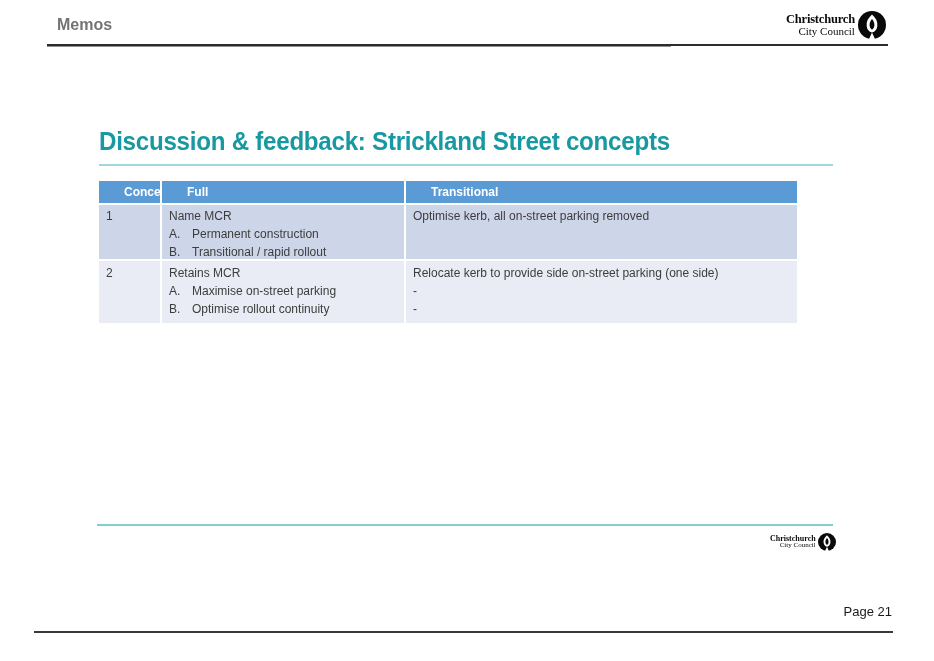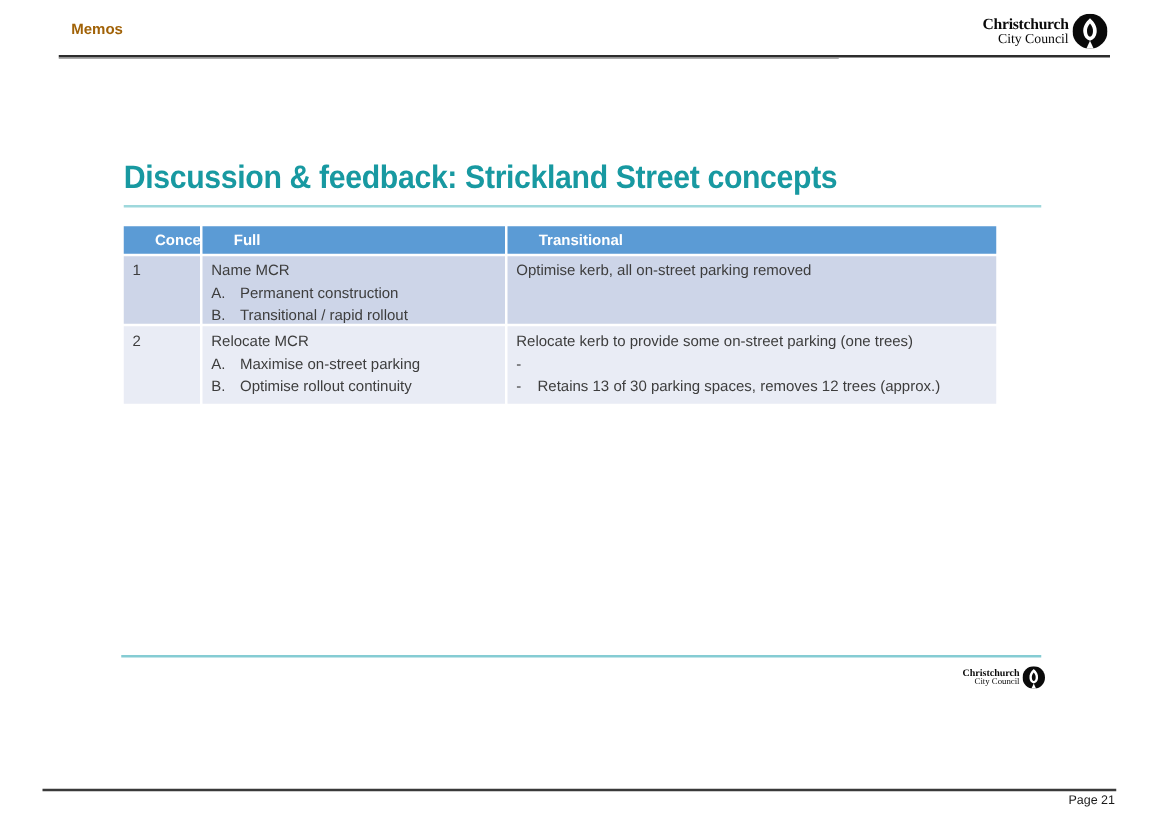--- a/index.html
+++ b/index.html
@@ -13,21 +13,21 @@
     --doc-rule:#3A3A3A;
     --body-text:#3D3D3D;
   }
   *{margin:0;padding:0;box-sizing:border-box;}
   html,body{background:#fff;}
   .page{
     position:relative;width:934px;height:661px;background:#fff;overflow:hidden;
     font-family:"Liberation Sans",sans-serif;color:var(--body-text);
   }
   
-  .memos-label{position:absolute;left:57px;top:16px;font-size:12px;font-weight:700;color:#a16207;}
+  .memos-label{position:absolute;left:57px;top:16px;font-size:16px;font-weight:700;color:#737373;}
   .hlogo{position:absolute;left:786px;top:11px;display:flex;align-items:center;gap:3px;}
   .hlogo .wordmark{text-align:right;font-family:"Liberation Serif",serif;color:#0a0a0a;line-height:12px;}
   .hlogo .wm1{font-size:12.5px;font-weight:700;letter-spacing:-0.2px;}
   .hlogo .wm2{font-size:11px;}
   .header-rule{position:absolute;left:47px;top:44px;width:841px;height:2px;background:#2c2c2c;}
   .header-rule-shadow{position:absolute;left:47px;top:46px;width:624px;height:1px;background:#8f8f8f;}
   
   .slide-title{
     position:absolute;left:99px;top:126px;width:800px;
     font-size:26px;font-weight:700;line-height:31px;letter-spacing:-0.3px;
@@ -52,21 +52,21 @@
   .dline{display:flex;}
   .dash{flex:none;width:17px;}
   
   .slide-footer-rule{position:absolute;left:97px;top:524px;width:736px;height:2px;background:var(--footer-rule);}
   .flogo{position:absolute;left:770px;top:533px;display:flex;align-items:center;gap:2px;}
   .flogo .wordmark{text-align:right;font-family:"Liberation Serif",serif;color:#0a0a0a;line-height:7.5px;}
   .flogo .wm1{font-size:8px;font-weight:700;}
   .flogo .wm2{font-size:7px;}
   
   .doc-footer-rule{position:absolute;left:34px;top:631px;width:859px;height:2px;background:var(--doc-rule);}
-  .page-number{position:absolute;top:635px;right:42px;font-size:10px;color:#1a1a1a;}
+  .page-number{position:absolute;top:604px;right:42px;font-size:13px;color:#1a1a1a;}
 </style>
 </head>
 <body>
 
 <div class="page">
 
   <div class="memos-label">Memos</div>
 
   <div class="hlogo">
     <div class="wordmark">
@@ -104,38 +104,37 @@
         <span class="li-label">B.</span>
         <span>Transitional / rapid rollout</span>
       </div>
     </div>
     <div class="cell r1">
       <div>Optimise kerb, all on-street parking removed</div>
     </div>
 
     <div class="cell r2">2</div>
     <div class="cell r2">
-      <div>Relocate MCR</div>
+      <div>Retains MCR</div>
       <div class="li">
         <span class="li-label">A.</span>
         <span>Maximise on-street parking</span>
       </div>
       <div class="li">
         <span class="li-label">B.</span>
         <span>Optimise rollout continuity</span>
       </div>
     </div>
     <div class="cell r2">
-      <div>Relocate kerb to provide some on-street parking (one trees)</div>
+      <div>Relocate kerb to provide side on-street parking (one side)</div>
       <div class="dline">
         <span class="dash">-</span>
       </div>
       <div class="dline">
         <span class="dash">-</span>
-        <span>Retains 13 of 30 parking spaces, removes 12 trees (approx.)</span>
       </div>
     </div>
   </div>
 
   <div class="slide-footer-rule"></div>
 
   <div class="flogo">
     <div class="wordmark">
       <div class="wm1">Christchurch</div>
       <div class="wm2">City Council</div>

